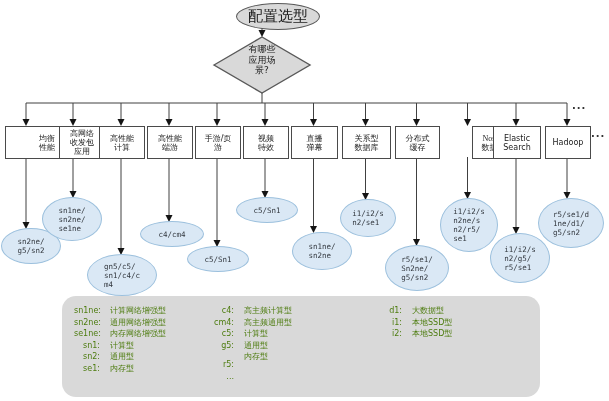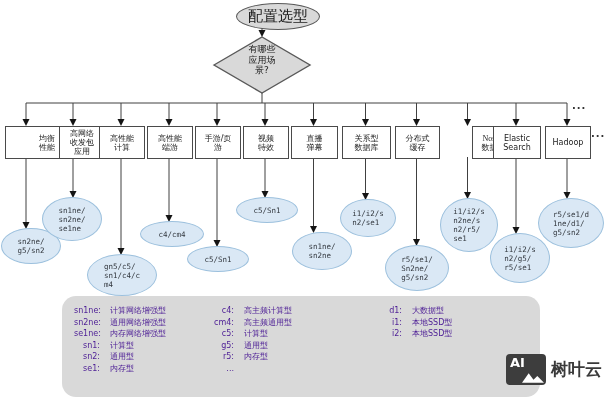--- a/index.html
+++ b/index.html
@@ -14,21 +14,21 @@
       line-height:10.5px;color:#1a1a1a;white-space:pre-line;z-index:2;}
   .scenario-box{position:absolute;top:126px;height:31px;background:#fff;border:1px solid #4a4a4a;
       display:flex;align-items:center;justify-content:center;text-align:center;font-size:8px;
       line-height:9px;color:#1a1a1a;white-space:pre-line;z-index:2;}
   .result-ellipse{position:absolute;border-radius:50%;background:#dae8f5;border:1px solid #9cc0dd;
       display:flex;align-items:center;justify-content:center;text-align:left;
       font-family:"DejaVu Sans Mono","Liberation Mono",monospace;font-size:7.5px;line-height:9px;
       color:#33383f;white-space:pre-line;z-index:2;}
   .dots{position:absolute;font-size:10px;font-weight:bold;color:#333;z-index:2;letter-spacing:1px;}
   #legend-box{position:absolute;left:62px;top:296px;width:478px;height:101px;background:#d9d9d9;
-      border-radius:14px;z-index:2;color:#4c1d95;}
+      border-radius:14px;z-index:2;color:#4d7c0f;}
   .legend-col{position:absolute;top:9px;}
   .lrow{display:flex;font-size:8px;line-height:11.5px;}
   .lcode{display:inline-block;text-align:right;white-space:nowrap;}
   .lcode::after{content:":";}
   .lcode.no-colon::after{content:"";}
   .ldesc{margin-left:10px;white-space:nowrap;}
   #logo{position:absolute;left:506px;top:354px;z-index:4;display:flex;align-items:center;}
   #logo-icon{position:relative;width:40px;height:31px;background:#3d3d3d;border-radius:4px;}
   #logo-icon .ai{position:absolute;left:4px;top:1px;color:#fff;font-weight:bold;font-size:13px;
       font-family:"DejaVu Sans","Liberation Sans",sans-serif;}
@@ -197,21 +197,21 @@
         </div>
         <div class="lrow">
           <span class="lcode" style="width: 20px;">c5</span>
           <span class="ldesc">计算型</span>
         </div>
         <div class="lrow">
           <span class="lcode" style="width: 20px;">g5</span>
           <span class="ldesc">通用型</span>
         </div>
         <div class="lrow">
-          <span class="lcode" style="width: 20px;">r5</span>
+          <span class="lcode" style="width: 20px; margin-top: 8px;">r5</span>
           <span class="ldesc">内存型</span>
         </div>
         <div class="lrow">
           <span class="lcode no-colon" style="width: 20px;">...</span>
           <span class="ldesc"></span>
         </div>
       </div>
       <div class="legend-col" style="left: 316px;">
         <div class="lrow">
           <span class="lcode" style="width: 24px;">d1</span>
@@ -221,22 +221,13 @@
           <span class="lcode" style="width: 24px;">i1</span>
           <span class="ldesc">本地SSD型</span>
         </div>
         <div class="lrow">
           <span class="lcode" style="width: 24px;">i2</span>
           <span class="ldesc">本地SSD型</span>
         </div>
       </div>
     </div>
 
-  <div id="logo">
-    <div id="logo-icon">
-      <span class="ai">AI</span>
-      <svg width="22" height="12" viewBox="0 0 23 12">
-        <path d="M0 12 L7 2 L12 9 L16 5 L23 12 Z" fill="#ffffff"></path>
-      </svg>
-    </div>
-    <span id="brand-name">树叶云</span>
-  </div>
 </div>
 
 </body></html>

